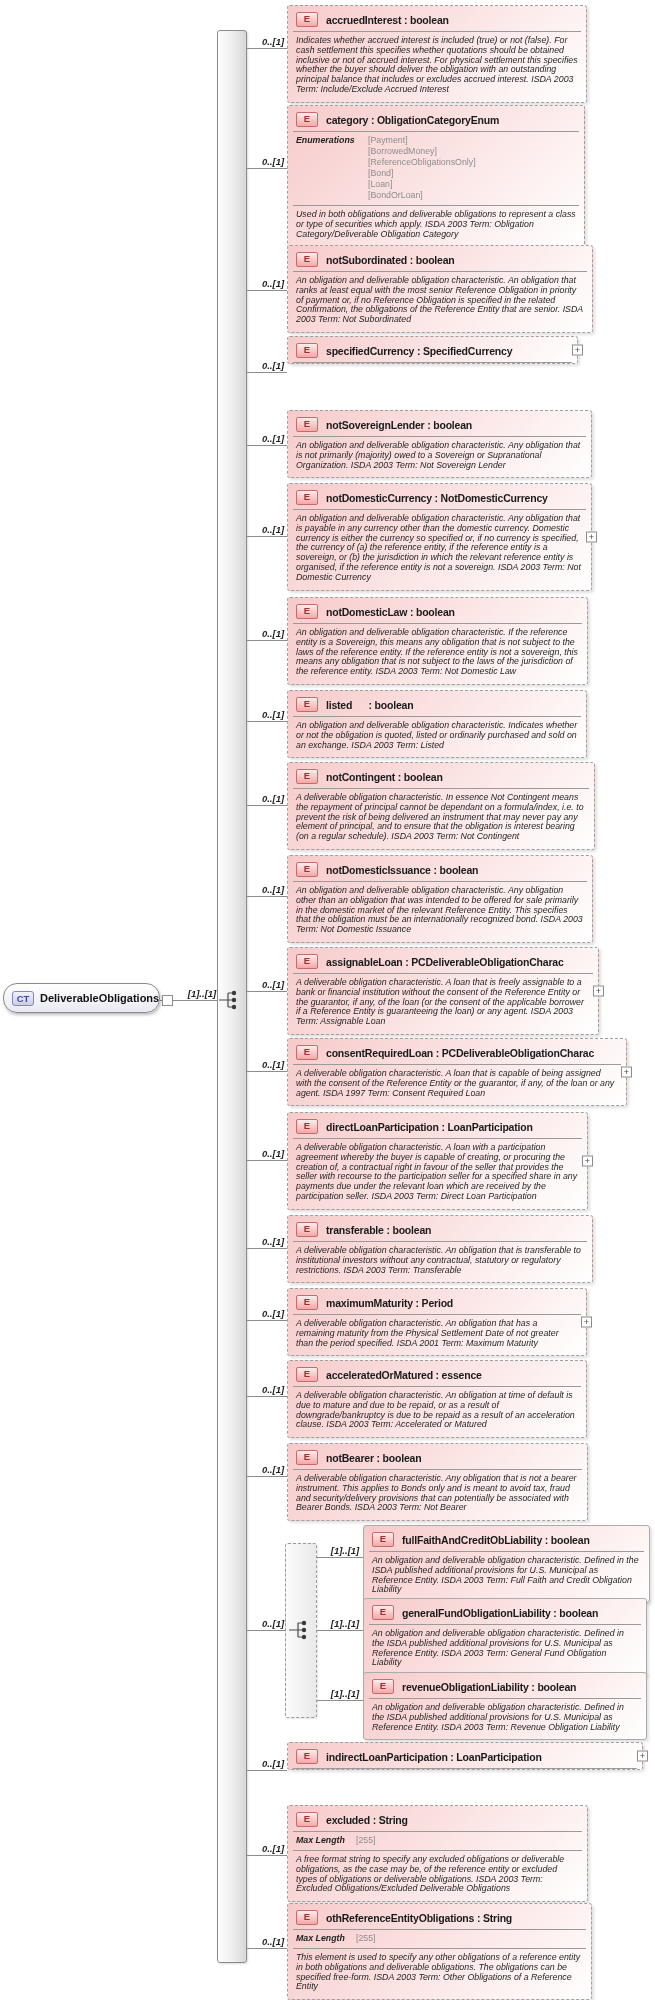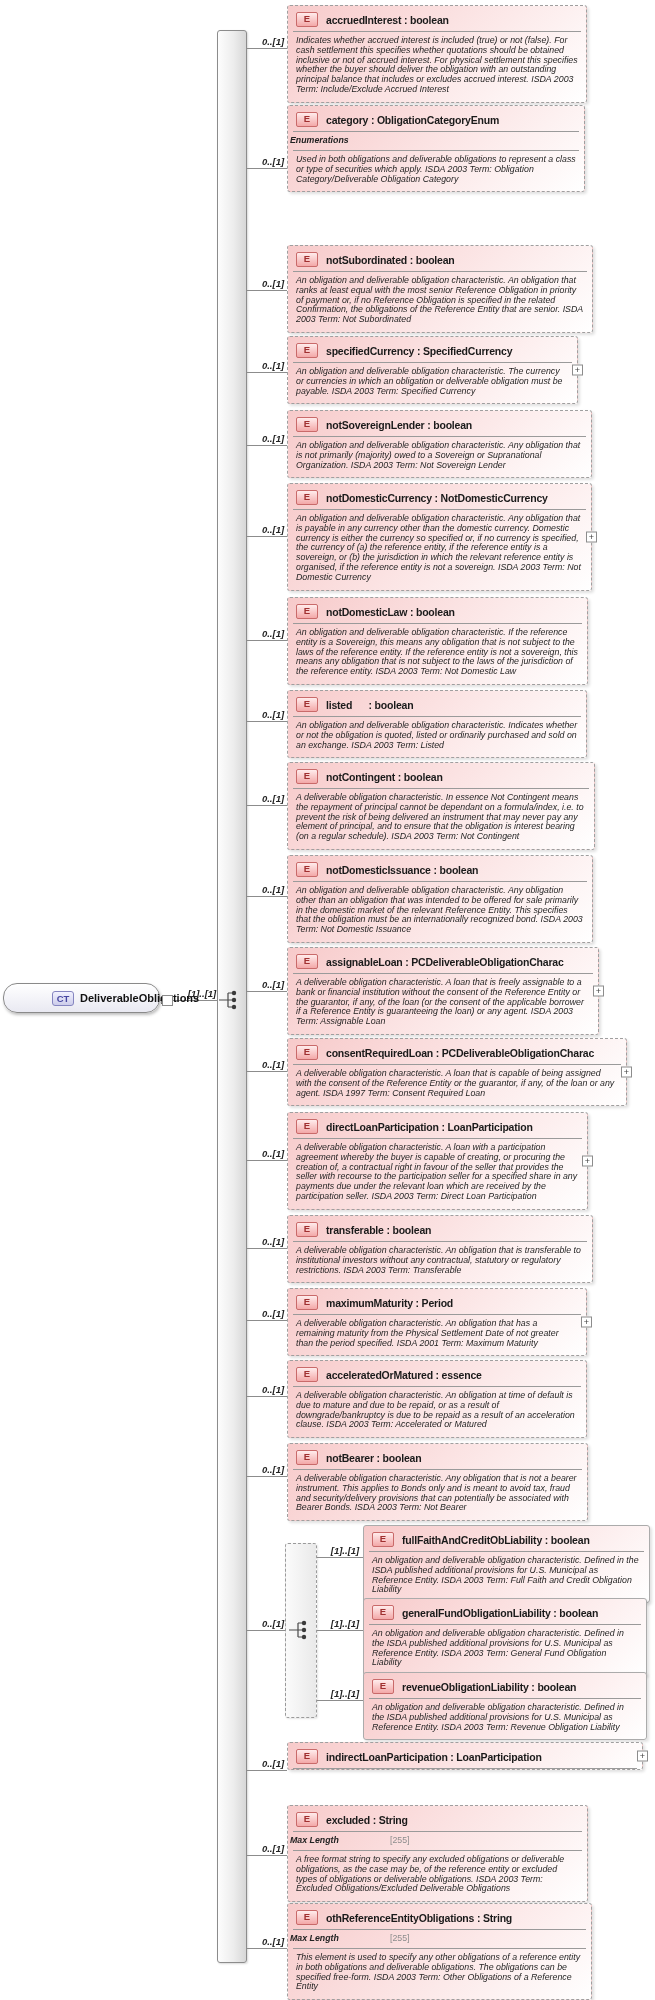--- a/index.html
+++ b/index.html
@@ -17,36 +17,36 @@
           box-shadow:1px 1px 2px rgba(0,0,0,.1);}
   .comp-icon{position:absolute;width:24px;height:22px;}
   .ctbox{position:absolute;left:3px;top:983px;width:157px;height:30px;box-sizing:border-box;
          border:1px solid #8a8a8a;border-radius:14px;
          background:linear-gradient(180deg,#ffffff,#e9e9f2);
          box-shadow:1px 2px 3px rgba(0,0,0,.25);
          display:flex;align-items:center;gap:6px;padding:0 8px;}
   .ctbadge{display:inline-block;min-width:20px;height:13px;line-height:13px;text-align:center;
          font-size:9.5px;font-weight:bold;color:#4646a0;
          background:linear-gradient(180deg,#f2f2ff,#ccccea);
-         border:1px solid #8585c0;border-radius:3px;margin-left:40px;}
+         border:1px solid #8585c0;border-radius:3px;}
   .ctname{font-size:11px;font-weight:bold;color:#111;white-space:nowrap;}
   .collapse-handle{position:absolute;left:162px;top:995px;width:11px;height:11px;background:#fff;
          border:1px solid #8c8c8c;box-sizing:border-box;}
   .ebox{position:absolute;border:1px dashed #9f9f9f;border-radius:3px;box-sizing:border-box;
         background:linear-gradient(135deg,#f7caca 0%,#fbe2e2 45%,#ffffff 100%);
         box-shadow:2px 2px 3px rgba(0,0,0,.12);}
   .ebox.req{border-style:solid;border-color:#ababab;}
   .hdr{display:flex;align-items:center;gap:8px;padding:6px 8px 4px 8px;}
   .ebadge{flex:0 0 auto;width:20px;height:13px;line-height:12px;text-align:center;font-size:9.5px;
         font-weight:bold;color:#a03030;background:linear-gradient(180deg,#ffecec,#f3a8a8);
         border:1px solid #c96a6a;border-radius:2px;}
   .etitle{font-size:10.5px;font-weight:bold;color:#1a1a1a;white-space:pre;letter-spacing:-0.2px;text-align:center;}
   .hsep{height:1px;background:#9a9a9a;margin:0 5px;}
   .anno{padding:4px 8px 7px 8px;font-style:italic;font-size:8.8px;line-height:9.8px;color:#1f1f1f;}
-  .frow{display:flex;padding:3px 8px 4px 2px;font-size:8.8px;line-height:11px;gap:40px;}
+  .frow{display:flex;padding:3px 8px 4px 8px;font-size:8.8px;line-height:11px;}
   .flabel{font-style:italic;font-weight:bold;color:#222;flex:0 0 auto;}
   .frow.enum .flabel{width:72px;}
   .frow.facet .flabel{width:60px;}
   .fvals{color:#8d8d8d;}
   .fvals div{line-height:11px;}
   .fval{color:#8d8d8d;}
   .plus{position:absolute;right:-6px;top:50%;transform:translateY(-50%);width:11px;height:11px;
         background:#fff;border:1px solid #8c8c8c;box-sizing:border-box;text-align:center;
         font-size:9px;line-height:9px;color:#444;cursor:pointer;}
 </style>
@@ -75,20 +75,28 @@
     <div class="hline" style="left: 247px; top: 168px; width: 40px;"></div>
     <div class="card" style="left: 254px; top: 156px; width: 38px;">0..[1]</div>
     <div class="ebox" style="left: 287px; top: 105px; width: 298px;">
       <div class="hdr">
         <span class="ebadge">E</span>
         <span class="etitle">category : ObligationCategoryEnum</span>
       </div>
       <div class="hsep"></div>
       <div class="frow enum">
         <span class="flabel">Enumerations</span>
+        <div class="fvals">
+          <div>[Payment]</div>
+          <div>[BorrowedMoney]</div>
+          <div>[ReferenceObligationsOnly]</div>
+          <div>[Bond]</div>
+          <div>[Loan]</div>
+          <div>[BondOrLoan]</div>
+        </div>
       </div>
       <div class="hsep"></div>
       <div class="anno">Used in both obligations and deliverable obligations to represent a class or type of securities which apply. ISDA 2003 Term: Obligation Category/Deliverable Obligation Category</div>
     </div>
     <div class="hline" style="left: 247px; top: 290px; width: 40px;"></div>
     <div class="card" style="left: 254px; top: 278px; width: 38px;">0..[1]</div>
     <div class="ebox" style="left: 287px; top: 245px; width: 306px;">
       <div class="hdr">
         <span class="ebadge">E</span>
         <span class="etitle">notSubordinated : boolean</span>
@@ -97,21 +105,20 @@
       <div class="anno">An obligation and deliverable obligation characteristic. An obligation that ranks at least equal with the most senior Reference Obligation in priority of payment or, if no Reference Obligation is specified in the related Confirmation, the obligations of the Reference Entity that are senior. ISDA 2003 Term: Not Subordinated</div>
     </div>
     <div class="hline" style="left: 247px; top: 372px; width: 40px;"></div>
     <div class="card" style="left: 254px; top: 360px; width: 38px;">0..[1]</div>
     <div class="ebox" style="left: 287px; top: 336px; width: 291px;">
       <div class="hdr">
         <span class="ebadge">E</span>
         <span class="etitle">specifiedCurrency : SpecifiedCurrency</span>
       </div>
       <div class="hsep"></div>
-      <div class="anno">An obligation and deliverable obligation characteristic. The currency or currencies in which an obligation or deliverable obligation must be payable. ISDA 2003 Term: Specified Currency</div>
       <span class="plus">+</span>
     </div>
     <div class="hline" style="left: 247px; top: 445px; width: 40px;"></div>
     <div class="card" style="left: 254px; top: 433px; width: 38px;">0..[1]</div>
     <div class="ebox" style="left: 287px; top: 410px; width: 305px;">
       <div class="hdr">
         <span class="ebadge">E</span>
         <span class="etitle">notSovereignLender : boolean</span>
       </div>
       <div class="hsep"></div>

